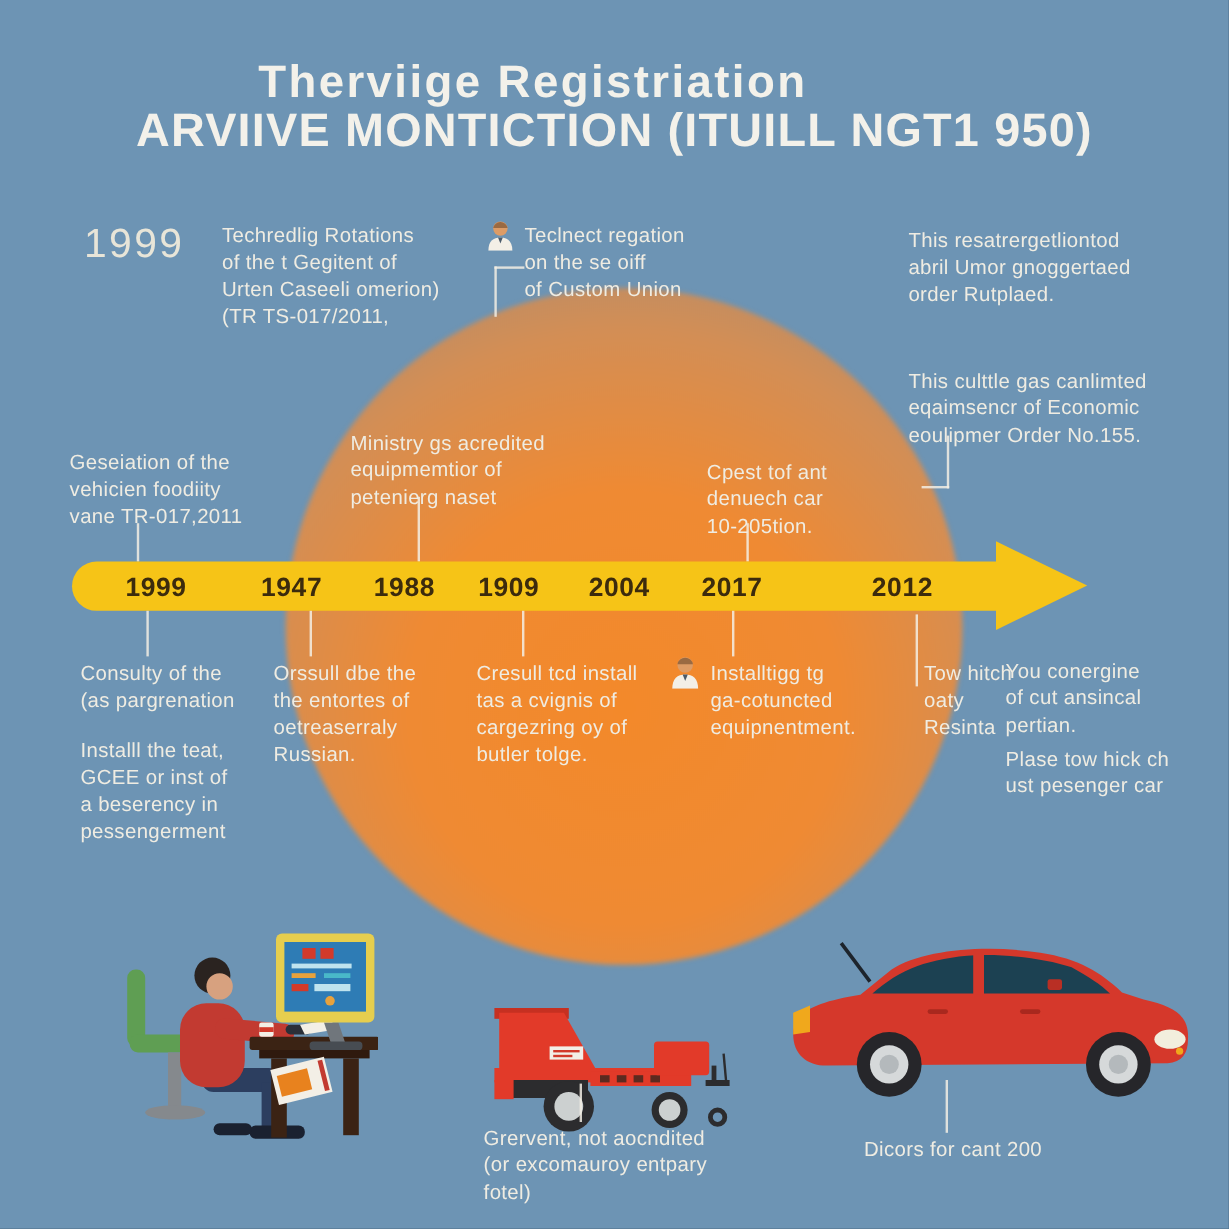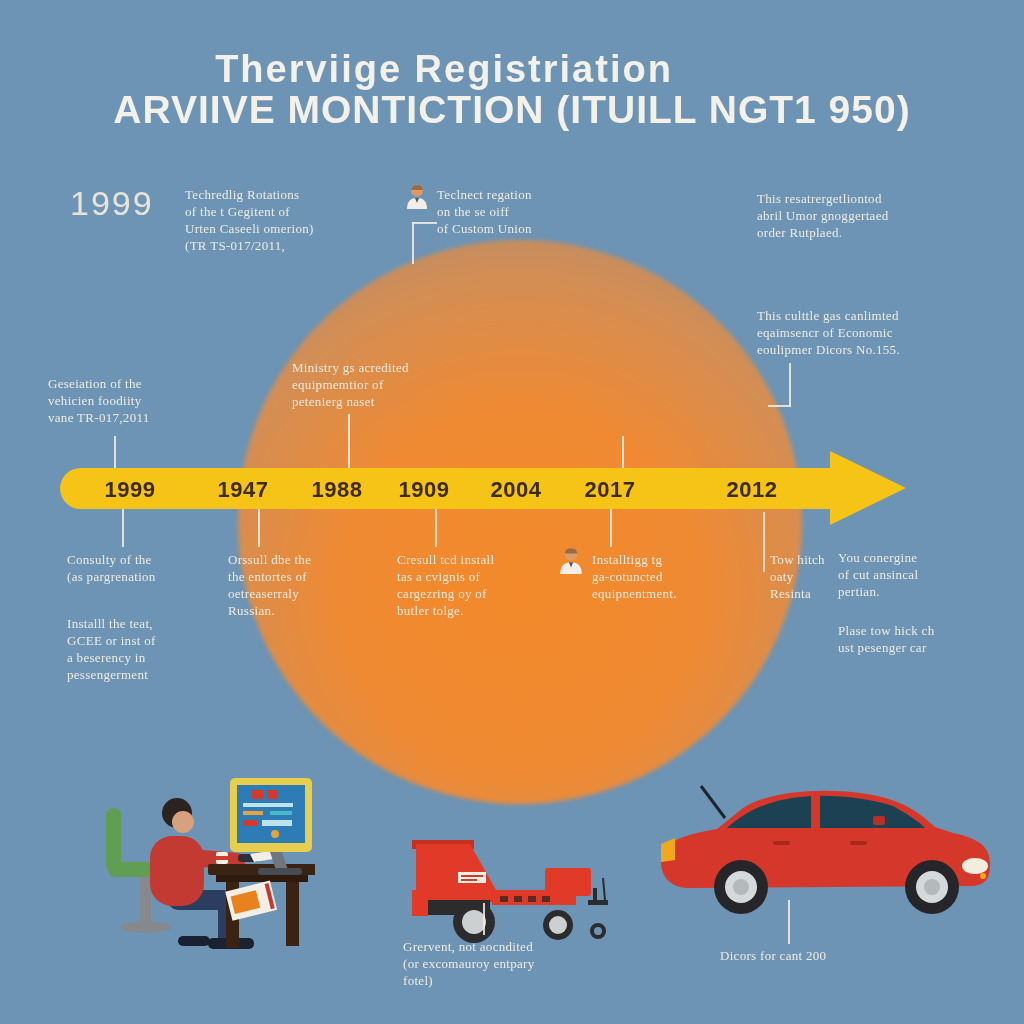--- a/index.html
+++ b/index.html
@@ -5,22 +5,22 @@
   html,body{margin:0;padding:0;background:#49647c;}
   .page{position:relative;width:1024px;height:1024px;background:#6d94b4;overflow:hidden;
         font-family:"Liberation Sans",sans-serif;}
   .circle{position:absolute;left:238px;top:240px;width:564px;height:564px;border-radius:50%;
         background:radial-gradient(circle at 50% 62%, #f3892a 0%, #ef8a33 40%, #d38e55 70%, #b08c6e 90%, #a98c72 100%);
         filter:blur(2px);}
   .title1{position:absolute;left:0;top:48px;width:888px;text-align:center;color:#f3f1ea;
         font-size:38px;font-weight:700;letter-spacing:2px;}
   .title2{position:absolute;left:0;top:88px;width:1024px;text-align:center;color:#f3f1ea;
         font-size:39px;font-weight:800;letter-spacing:1px;}
-  .tb{position:absolute;color:#efece2;font-size:13px;line-height:1.32;letter-spacing:.3px;
-        white-space:pre-line;font-family:Liberation Serif, serif;}
+  .tb{position:absolute;color:#efece2;font-size:17px;line-height:1.32;letter-spacing:.3px;
+        white-space:pre-line;}
   .bigyear{position:absolute;color:#e8e5d8;font-size:34px;letter-spacing:2px;}
   .line{position:absolute;background:rgba(243,239,228,.85);}
   .band{position:absolute;left:60px;top:468px;width:772px;height:41px;background:#f6c417;
         border-radius:22px 0 0 22px;}
   .arrow{position:absolute;left:830px;top:451px;width:0;height:0;
         border-top:37px solid transparent;border-bottom:37px solid transparent;
         border-left:76px solid #f6c417;}
   .year{position:absolute;top:477px;transform:translateX(-50%);font-weight:700;font-size:22px;
         color:#3c2b0d;letter-spacing:.5px;}
   .avatar{position:absolute;}
@@ -54,34 +54,37 @@
 of Custom Union</div>
   <div class="line" style="left:412px;top:222px;width:25px;height:2px;"></div>
   <div class="line" style="left:412px;top:222px;width:2px;height:42px;"></div>
 
   <div class="tb" style="left:757px;top:190px;">This resatrergetliontod
 abril Umor gnoggertaed
 order Rutplaed.</div>
 
   <div class="tb" style="left:757px;top:307px;">This culttle gas canlimted
 eqaimsencr of Economic
-eoulipmer Dicors No.155.</div>
+eoulipmer Order No.155.</div>
   <div class="line" style="left:789px;top:363px;width:2px;height:44px;"></div>
   <div class="line" style="left:768px;top:405px;width:23px;height:2px;"></div>
 
-  <div class="tb" style="left:48px;top:375px;">Geseiation of the
+  <div class="tb" style="left:58px;top:375px;">Geseiation of the
 vehicien foodiity
 vane TR-017,2011</div>
   <div class="line" style="left:114px;top:436px;width:2px;height:32px;"></div>
 
   <div class="tb" style="left:292px;top:359px;">Ministry gs acredited
 equipmemtior of
 petenierg naset</div>
   <div class="line" style="left:348px;top:414px;width:2px;height:54px;"></div>
 
+  <div class="tb" style="left:589px;top:383px;">Cpest tof ant
+denuech car
+10-205tion.</div>
   <div class="line" style="left:622px;top:436px;width:2px;height:32px;"></div>
 
   <div class="band"></div>
   <div class="arrow"></div>
   <span class="year" style="left:130px;">1999</span>
   <span class="year" style="left:243px;">1947</span>
   <span class="year" style="left:337px;">1988</span>
   <span class="year" style="left:424px;">1909</span>
   <span class="year" style="left:516px;">2004</span>
   <span class="year" style="left:610px;">2017</span>

